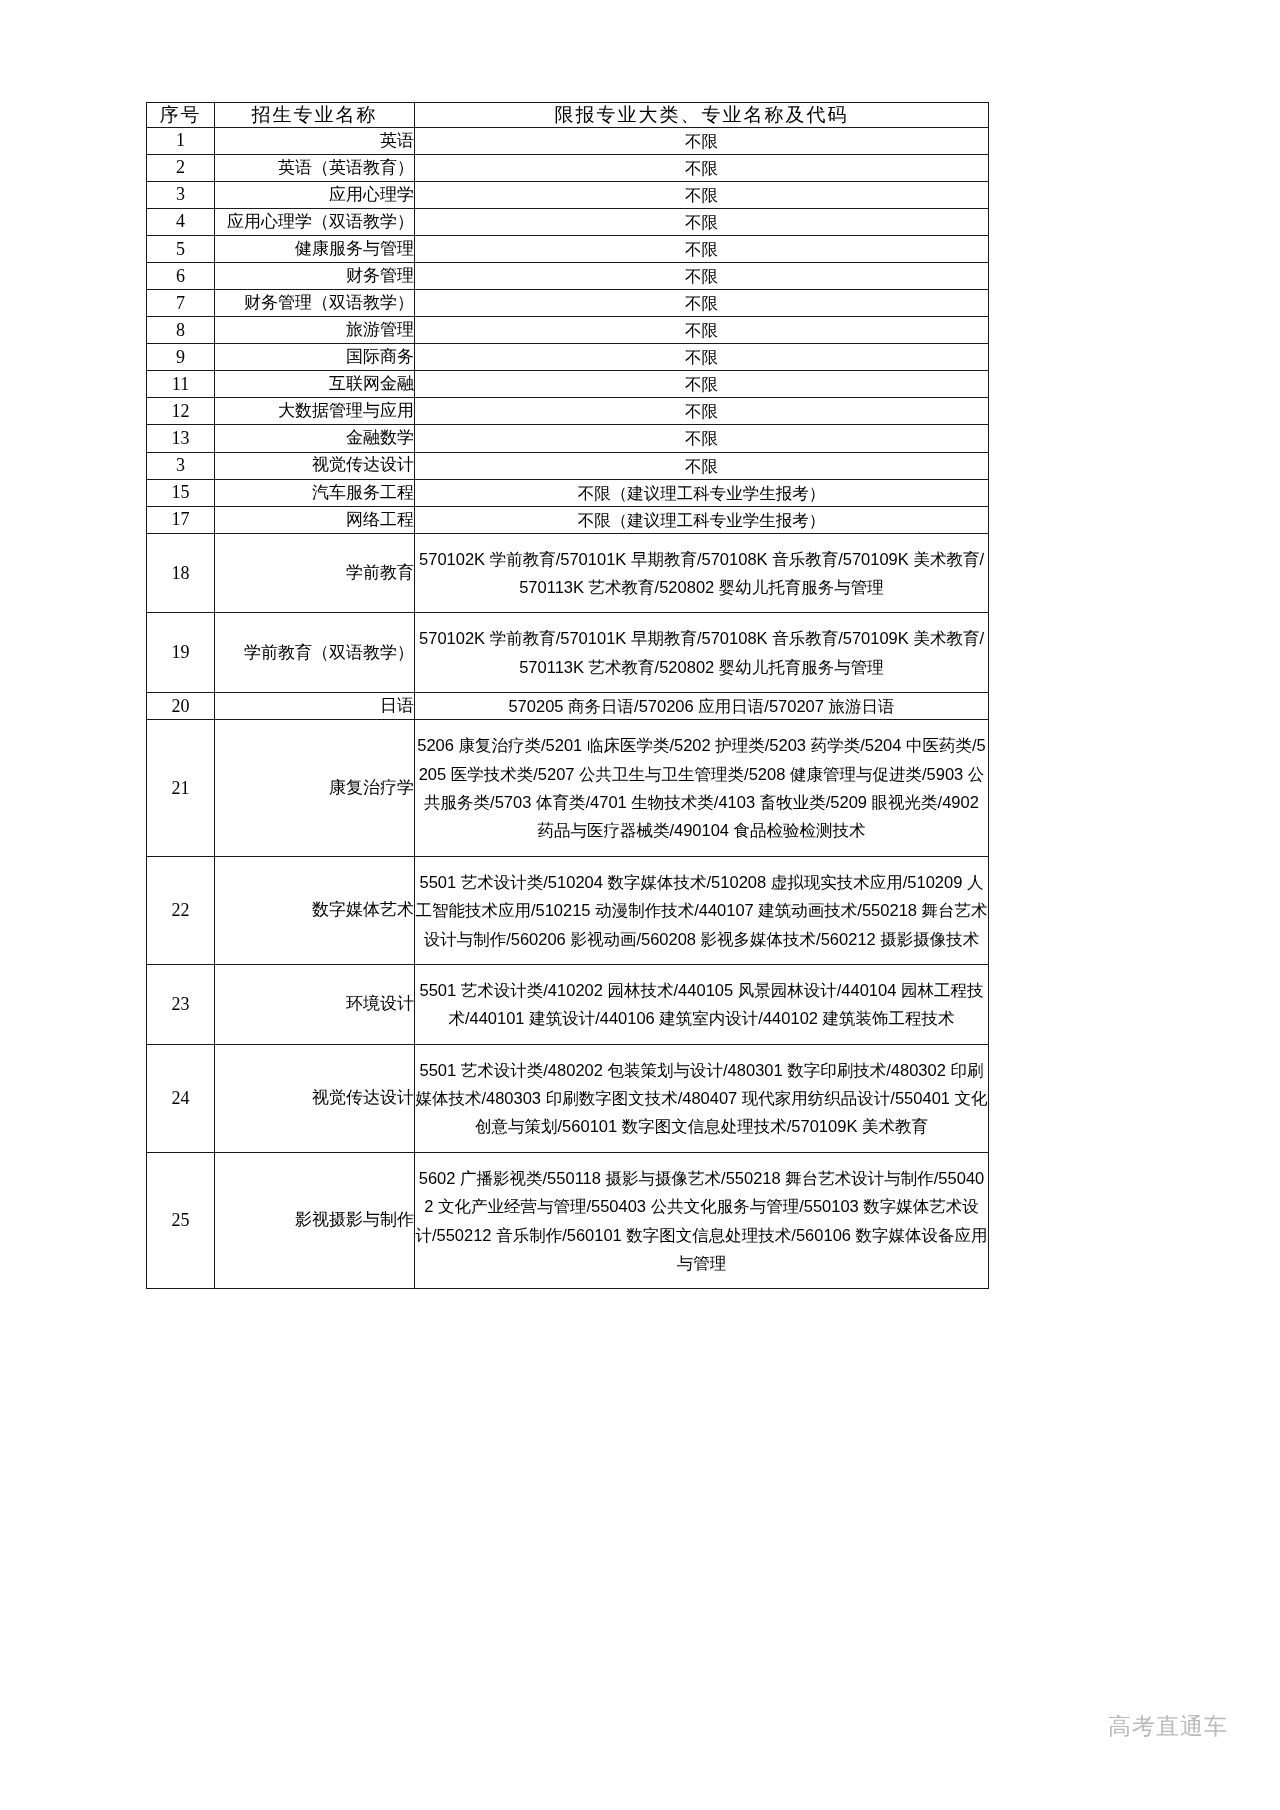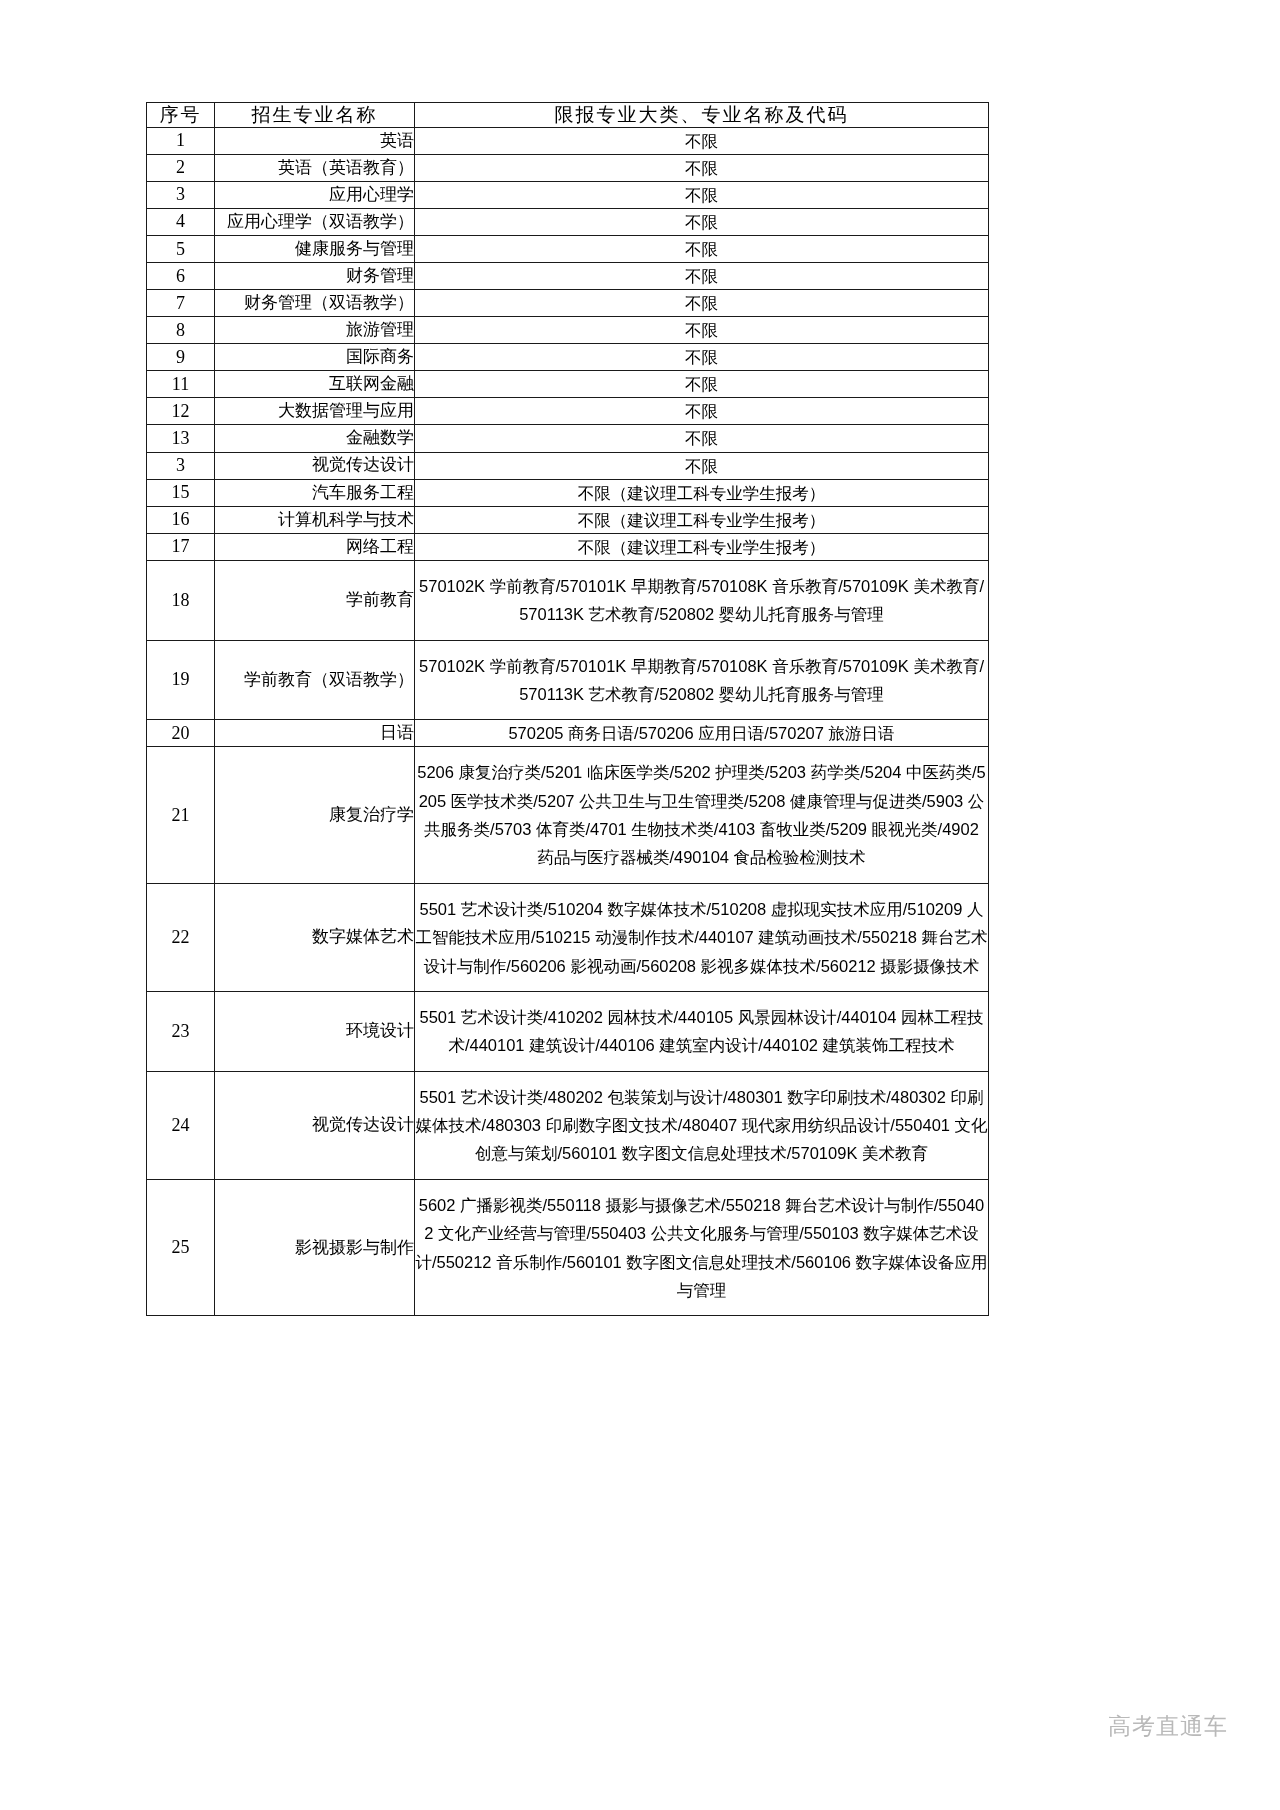--- a/index.html
+++ b/index.html
@@ -191,25 +191,20 @@
             <td class="idx-cell">3</td>
             <td class="name-cell">视觉传达设计</td>
             <td class="limit-cell">不限</td>
           </tr>
           <tr>
             <td class="idx-cell">15</td>
             <td class="name-cell">汽车服务工程</td>
             <td class="limit-cell">不限（建议理工科专业学生报考）</td>
           </tr>
           <tr>
-            <td class="idx-cell">16</td>
-            <td class="name-cell">计算机科学与技术</td>
-            <td class="limit-cell">不限（建议理工科专业学生报考）</td>
-          </tr>
-          <tr>
             <td class="idx-cell">17</td>
             <td class="name-cell">网络工程</td>
             <td class="limit-cell">不限（建议理工科专业学生报考）</td>
           </tr>
           <tr class="row-tall">
             <td class="idx-cell">18</td>
             <td class="name-cell">学前教育</td>
             <td class="limit-cell multiline">570102K 学前教育/570101K 早期教育/570108K 音乐教育/570109K 美术教育/570113K 艺术教育/520802 婴幼儿托育服务与管理</td>
           </tr>
           <tr class="row-tall">

